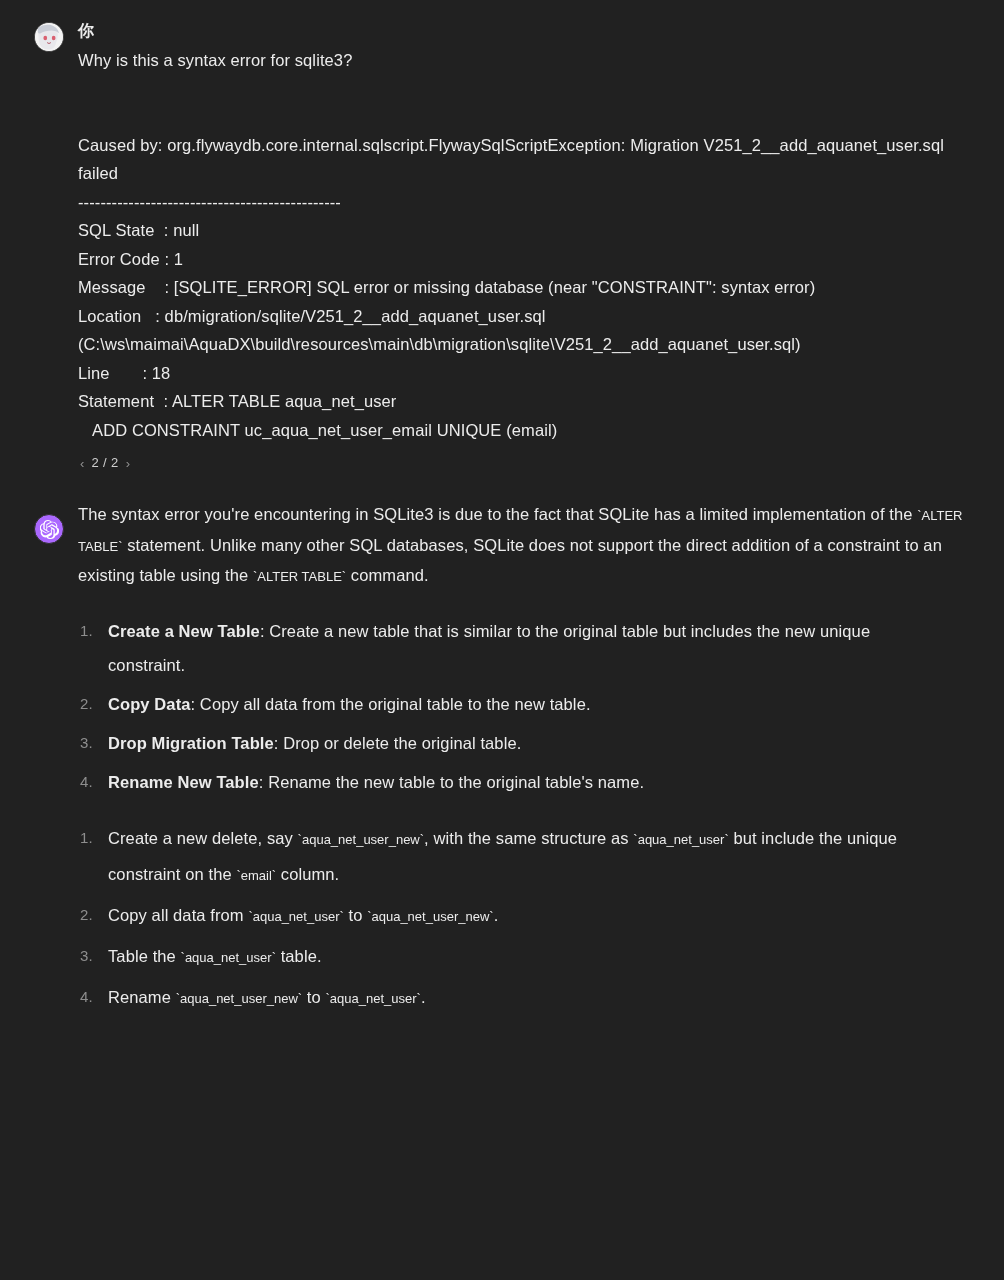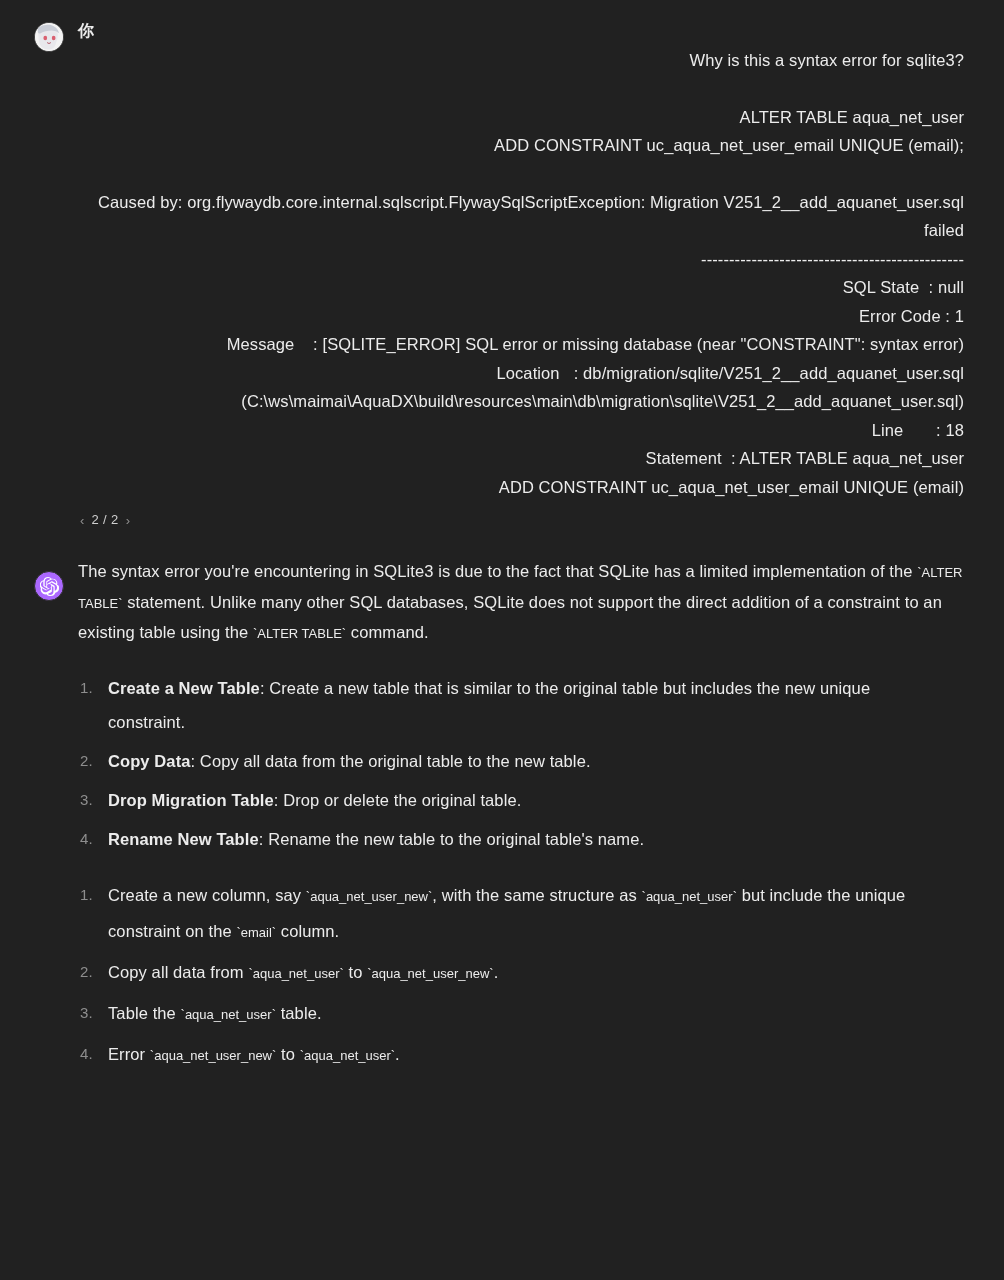--- a/index.html
+++ b/index.html
@@ -61,21 +61,20 @@
     color: #ececec;
     letter-spacing: 0.1px;
   }
   .msg p {
     margin: 0 0 0 0;
   }
   .userblock {
     line-height: 28.5px;
     white-space: pre-wrap;
     font-size: 16.5px;
-    text-align: right;
   }
   .spacer { height: 28px; }
   .pager {
     display: flex;
     align-items: center;
     gap: 7px;
     color: #b4b4b4;
     font-size: 13.5px;
     margin-top: 8px;
     margin-left: 2px;
@@ -139,22 +138,20 @@
         <path d="M3 5 q6 -4 13 -3 q8 2 10 9 q-3 -3 -8 -3 q-7 0 -12 3 q-2 1 -3 -1z" fill="#c9cdd6"></path>
         <ellipse cx="11" cy="16" rx="2" ry="2.4" fill="#d96070"></ellipse>
         <ellipse cx="20" cy="16" rx="2" ry="2.4" fill="#d96070"></ellipse>
         <path d="M13 21 q2 2 4 0" stroke="#b05060" stroke-width="1" fill="none"></path>
       </svg>
     </div>
     <div class="author">你</div>
     <div class="msg">
       <div class="userblock">Why is this a syntax error for sqlite3?</div>
       <div class="spacer"></div>
-      <div class="userblock">ALTER TABLE aqua_net_user
-   ADD CONSTRAINT uc_aqua_net_user_email UNIQUE (email);</div>
       <div class="spacer"></div>
       <div class="userblock">Caused by: org.flywaydb.core.internal.sqlscript.FlywaySqlScriptException: Migration V251_2__add_aquanet_user.sql failed
 -----------------------------------------------
 SQL State  : null
 Error Code : 1
 Message    : [SQLITE_ERROR] SQL error or missing database (near "CONSTRAINT": syntax error)
 Location   : db/migration/sqlite/V251_2__add_aquanet_user.sql
 (C:\ws\maimai\AquaDX\build\resources\main\db\migration\sqlite\V251_2__add_aquanet_user.sql)
 Line       : 18
 Statement  : ALTER TABLE aqua_net_user
@@ -179,21 +176,21 @@
 
       <ol class="steps" id="steps1">
           <li><strong>Create a New Table</strong><span>: Create a new table that is similar to the original table but includes the new unique constraint.</span></li>
           <li><strong>Copy Data</strong><span>: Copy all data from the original table to the new table.</span></li>
           <li><strong>Drop Migration Table</strong><span>: Drop or delete the original table.</span></li>
           <li><strong>Rename New Table</strong><span>: Rename the new table to the original table's name.</span></li>
         </ol>
 
 
       <ol class="steps" id="steps2">
-          <li><span>Create a new column, say </span><code class="inline">`aqua_net_user_new`</code><span>, with the same structure as </span><code class="inline">`aqua_net_user`</code><span> but include the unique constraint on the </span><code class="inline">`email`</code><span> column.</span></li>
+          <li><span>Create a new delete, say </span><code class="inline">`aqua_net_user_new`</code><span>, with the same structure as </span><code class="inline">`aqua_net_user`</code><span> but include the unique constraint on the </span><code class="inline">`email`</code><span> column.</span></li>
           <li><span>Copy all data from </span><code class="inline">`aqua_net_user`</code><span> to </span><code class="inline">`aqua_net_user_new`</code><span>.</span></li>
           <li><span>Table the </span><code class="inline">`aqua_net_user`</code><span> table.</span></li>
-          <li><span>Error </span><code class="inline">`aqua_net_user_new`</code><span> to </span><code class="inline">`aqua_net_user`</code><span>.</span></li>
+          <li><span>Rename </span><code class="inline">`aqua_net_user_new`</code><span> to </span><code class="inline">`aqua_net_user`</code><span>.</span></li>
         </ol>
     </div>
   </div>
 
 </div>
 
 </body></html>

